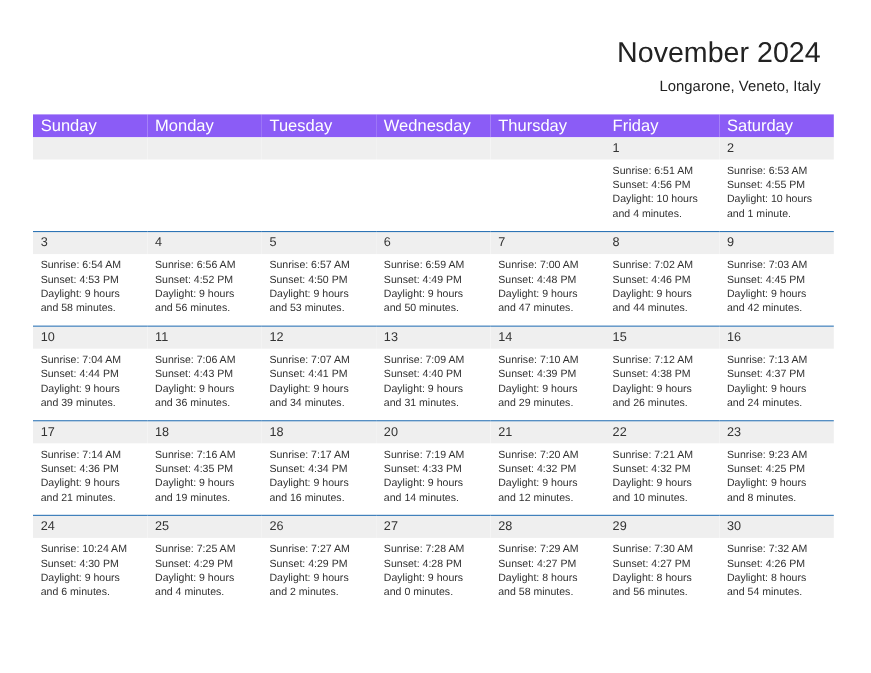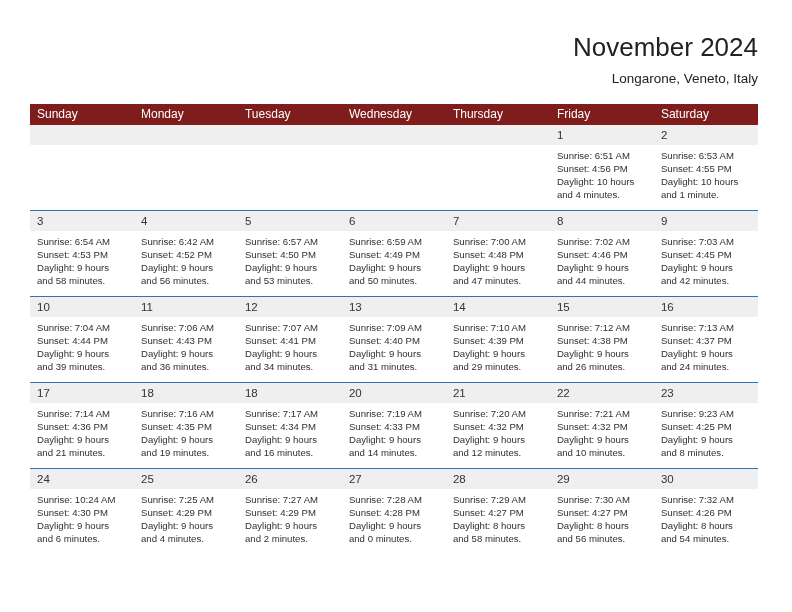--- a/index.html
+++ b/index.html
@@ -62,21 +62,21 @@
     left: 36px;
     top: 21px;
     font-size: 21px;
     letter-spacing: 0.2px;
     color: #1a7fc1;
     line-height: 22px;
   }
 
   .title-block {
     position: absolute;
-    right: 34px;
+    right: 46px;
     top: 31px;
     text-align: right;
   }
   .cal-title {
     font-size: 26px;
     font-weight: normal;
     color: #222222;
     line-height: 32px;
     white-space: nowrap;
   }
@@ -92,23 +92,23 @@
   .calendar {
     position: absolute;
     left: 30px;
     top: 104px;
     width: 728px;
     border-collapse: collapse;
     table-layout: fixed;
   }
 
   .dow-row th {
-    background: #7f1d1d;
+    background: #8b5cf6;
     color: #ffffff;
-    font-size: 12px;
+    font-size: 15px;
     font-weight: normal;
     text-align: left;
     padding: 4px 0 4px 7px;
     height: 13px;
     line-height: 13px;
     border: none;
   }
 
   .week-row td {
     vertical-align: top;
@@ -221,21 +221,21 @@
             <div class="daynum">3</div>
             <div class="cell-body">
               <div class="dl">Sunrise: 6:54 AM</div>
               <div class="dl">Sunset: 4:53 PM</div>
               <div class="dl">Daylight: 9 hours and 58 minutes.</div>
             </div>
           </td>
           <td>
             <div class="daynum">4</div>
             <div class="cell-body">
-              <div class="dl">Sunrise: 6:42 AM</div>
+              <div class="dl">Sunrise: 6:56 AM</div>
               <div class="dl">Sunset: 4:52 PM</div>
               <div class="dl">Daylight: 9 hours and 56 minutes.</div>
             </div>
           </td>
           <td>
             <div class="daynum">5</div>
             <div class="cell-body">
               <div class="dl">Sunrise: 6:57 AM</div>
               <div class="dl">Sunset: 4:50 PM</div>
               <div class="dl">Daylight: 9 hours and 53 minutes.</div>

